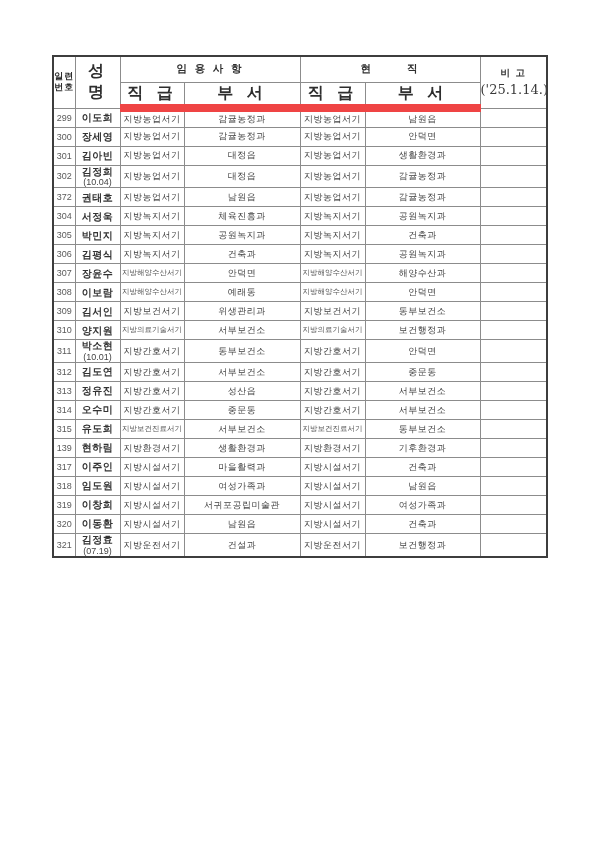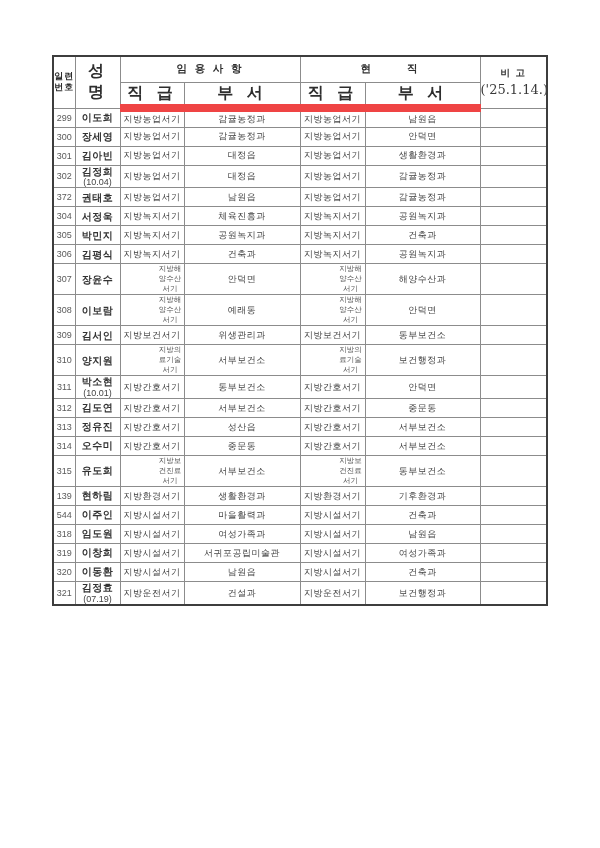--- a/index.html
+++ b/index.html
@@ -84,21 +84,20 @@
   }
   td.c-rank, td.c-dept {
     font-size: 9px;
     color: #414141;
     letter-spacing: 0.5px;
   }
   td.c-rank.cond {
     font-size: 7.5px;
     letter-spacing: 0;
     color: #555555;
-    padding-left: 36px;
   }
   td.c-note { font-size: 9px; }
 </style>
 </head>
 <body>
 
 <div class="page">
   <table class="doc-table">
     <colgroup>
       <col style="width:22px">
@@ -357,21 +356,21 @@
 
       </td>
       <td class="c-rank">지방환경서기</td>
       <td class="c-dept">생활환경과</td>
       <td class="c-rank">지방환경서기</td>
       <td class="c-dept">기후환경과</td>
       <td class="c-note"></td>
     </tr>
 
     <tr>
-      <td class="c-no">544</td>
+      <td class="c-no">317</td>
       <td class="c-name">
         <div class="name-main">이주인</div>
 
       </td>
       <td class="c-rank">지방시설서기</td>
       <td class="c-dept">마을활력과</td>
       <td class="c-rank">지방시설서기</td>
       <td class="c-dept">건축과</td>
       <td class="c-note"></td>
     </tr>

